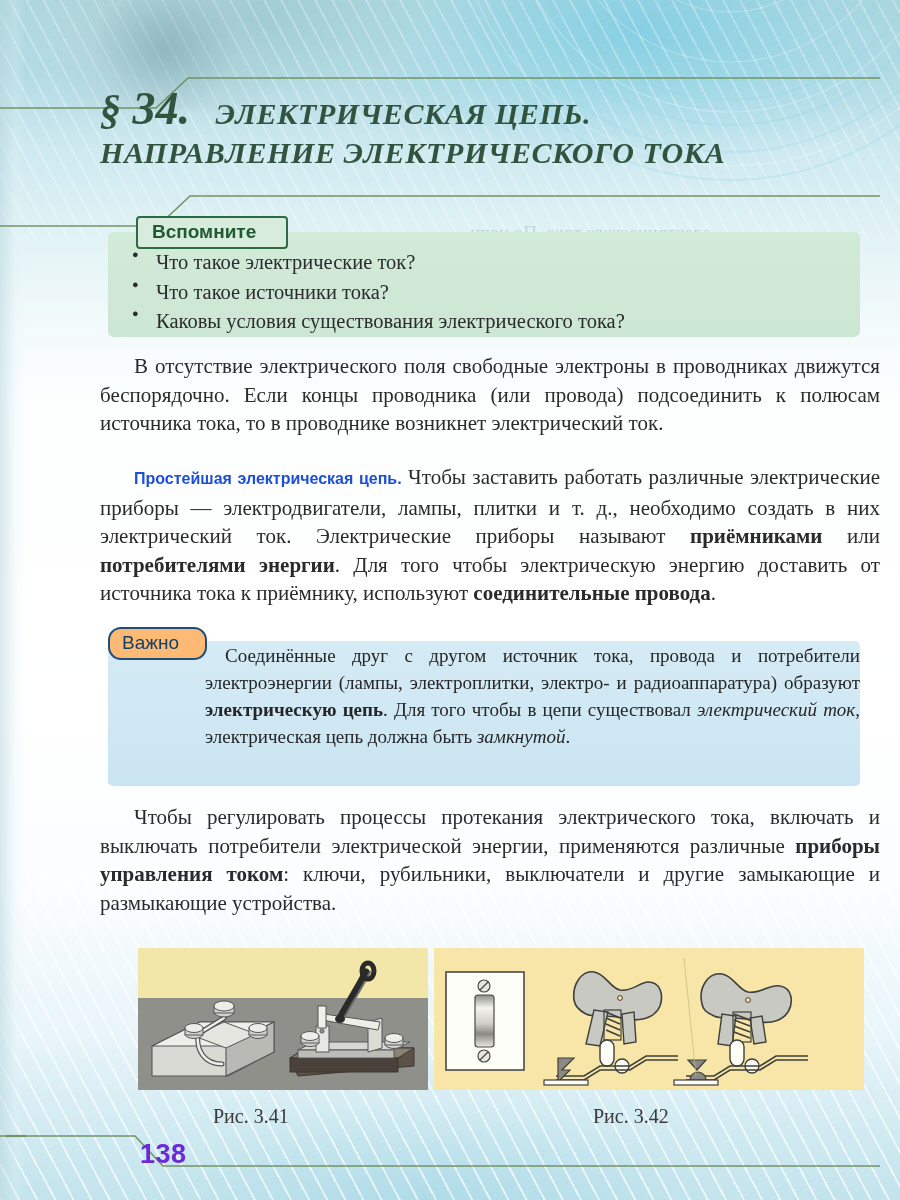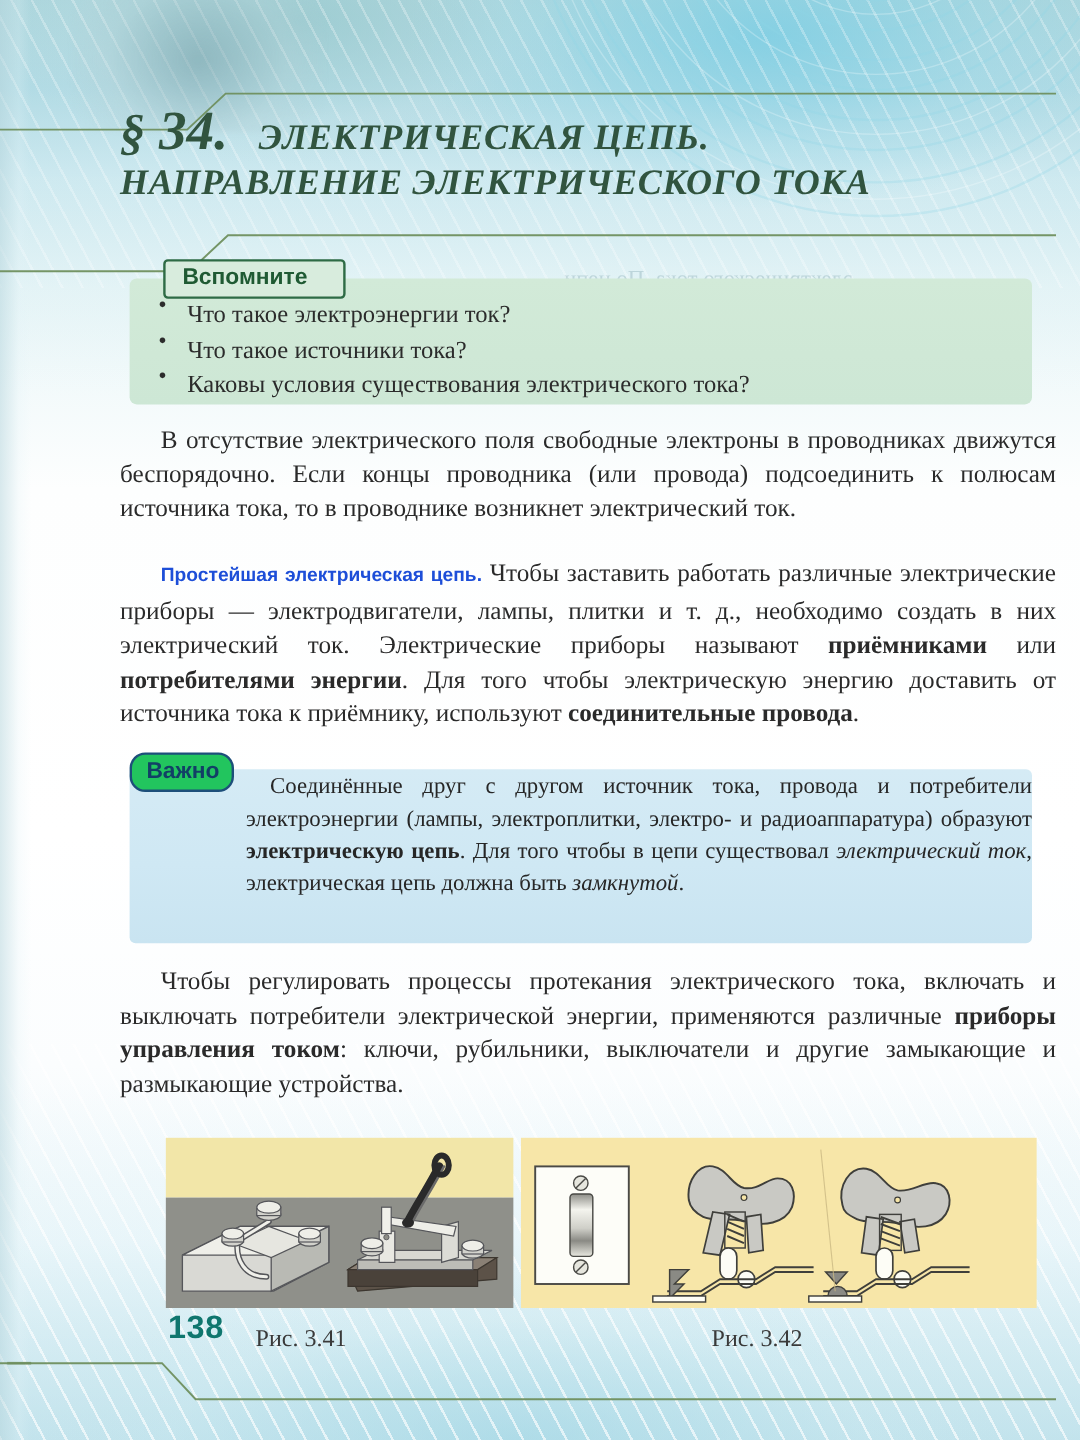--- a/index.html
+++ b/index.html
@@ -155,26 +155,26 @@
   .ital { font-style: italic; }
 
   
   .imp-box {
     position: absolute; left: 108px; top: 641px; width: 752px; height: 145px;
     background: linear-gradient(180deg, #d5ebf5 0%, #cfe8f4 55%, #c9e4f1 100%);
     border-radius: 5px;
   }
   .imp-tab {
     position: absolute; left: 108px; top: 627px;
-    padding: 3px 10px 4px 12px;
-    background: #22c55e;
+    padding: 3px 26px 4px 12px;
+    background: #fdba74;
     border: 2.5px solid #1d4f7a;
     border-radius: 13px;
     font-family: "Liberation Sans", sans-serif;
-    font-weight: 700; font-size: 19px; color: #123f66;
+    font-weight: 400; font-size: 19px; color: #123f66;
     z-index: 3;
   }
   .imp-text {
     position: absolute; left: 205px; top: 642px; width: 655px;
     font-family: "Liberation Serif", serif;
     font-size: 19px; line-height: 27px; color: #262626;
     text-align: justify;
   }
   .imp-text p { margin: 0; text-indent: 20px; }
 
@@ -185,23 +185,23 @@
   .fig-caption {
     position: absolute;
     font-family: "Liberation Serif", serif;
     font-size: 20px; color: #3a3a3a;
   }
   .cap-41 { left: 213px; top: 1105px; }
   .cap-42 { left: 593px; top: 1105px; }
 
   
   .page-num {
-    position: absolute; left: 140px; top: 1091px;
+    position: absolute; left: 140px; top: 1139px;
     font-family: "Liberation Sans", sans-serif;
-    font-weight: 700; font-size: 27px; color: #0f766e;
+    font-weight: 700; font-size: 27px; color: #6d28d9;
     letter-spacing: .5px;
   }
 </style>
 </head>
 <body>
 
 <div class="page">
 
   <div class="bg-base"></div>
   <div class="bg-topwash"></div>
@@ -264,21 +264,21 @@
       <span class="title-line t-main" style="margin-left:14px;">Электрическая цепь.</span>
     </div>
     <div class="title-row2">
       <span class="title-line t-main">Направление электрического тока</span>
     </div>
   </div>
 
   <div class="recall-box"></div>
   <div class="recall-tab">Вспомните</div>
   <div class="recall-list">
-    <div class="recall-item">Что такое электроэнергии ток?</div>
+    <div class="recall-item">Что такое электрические ток?</div>
     <div class="recall-item">Что такое источники тока?</div>
     <div class="recall-item">Каковы условия существования электрического тока?</div>
   </div>
 
   <div class="body-text" style="top:352px;">
     <p>В отсутствие электрического поля свободные электроны в проводниках движутся беспорядочно. Если концы проводника (или провода) подсоединить к полюсам источника тока, то в проводнике возникнет электрический ток.</p>
   </div>
 
   <div class="body-text" style="top:463px;">
     <p>

